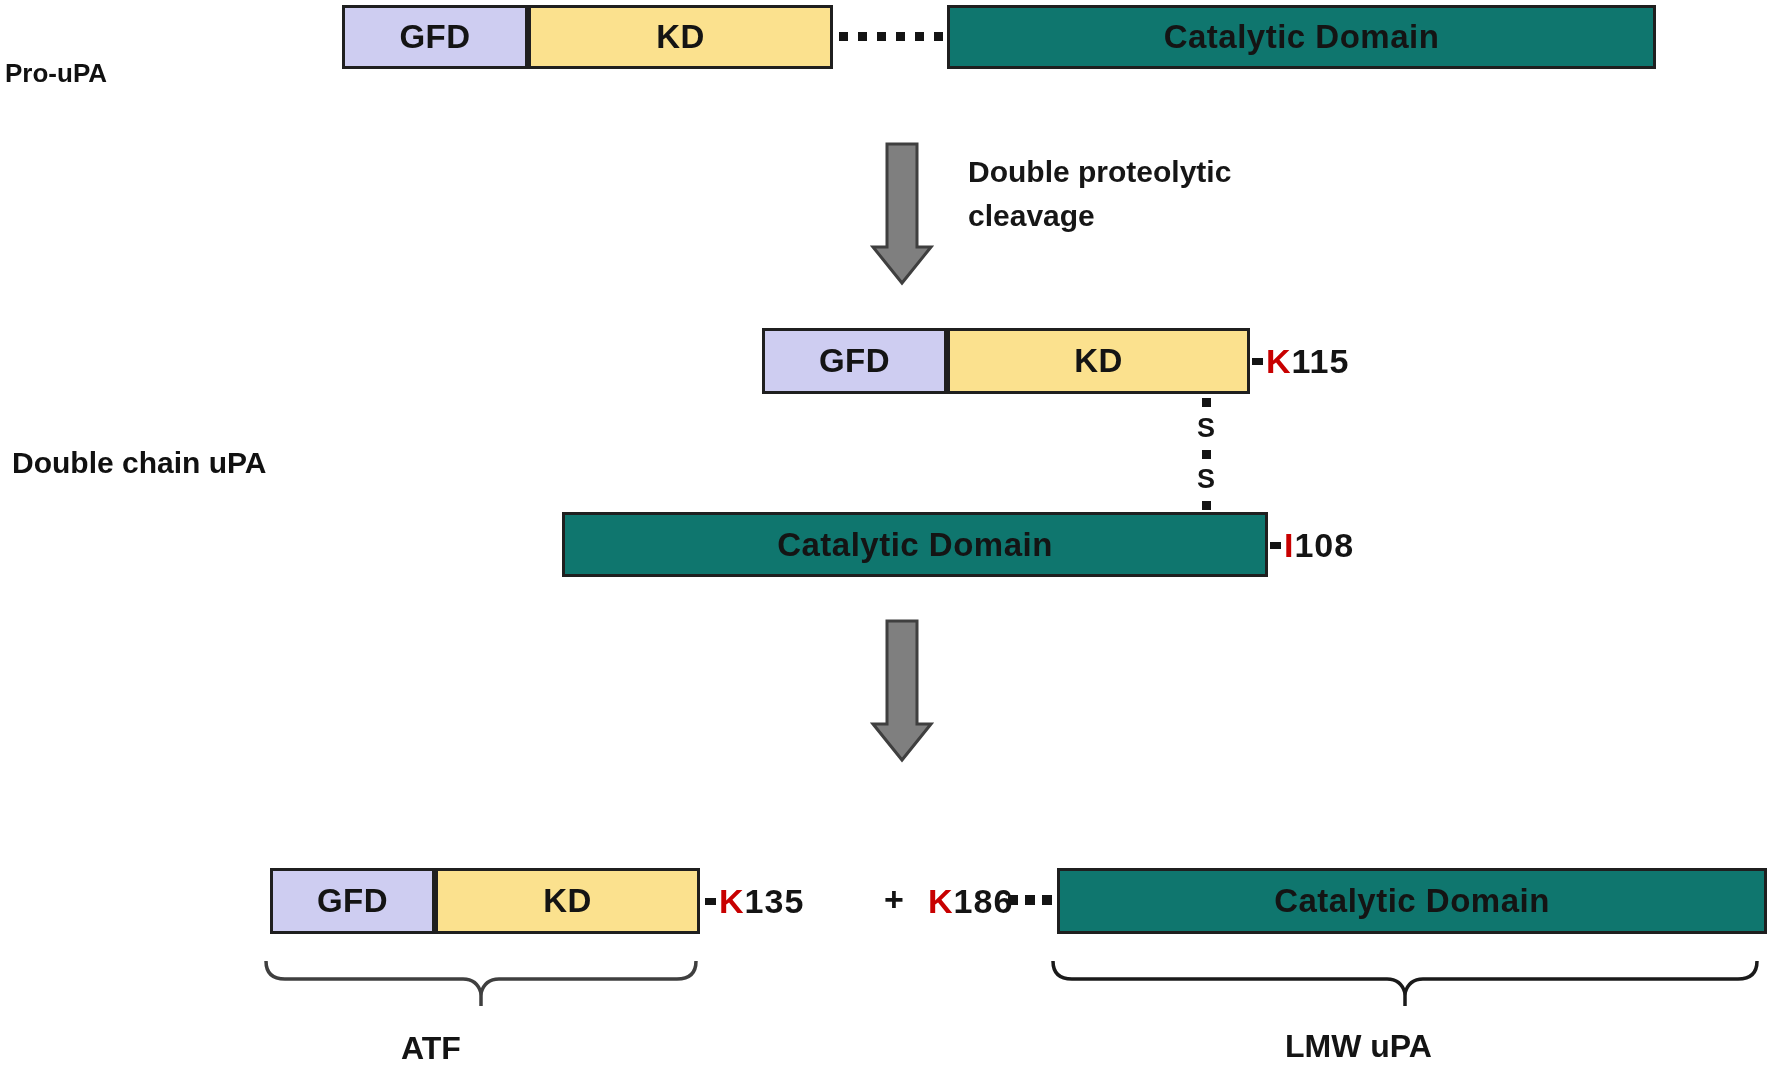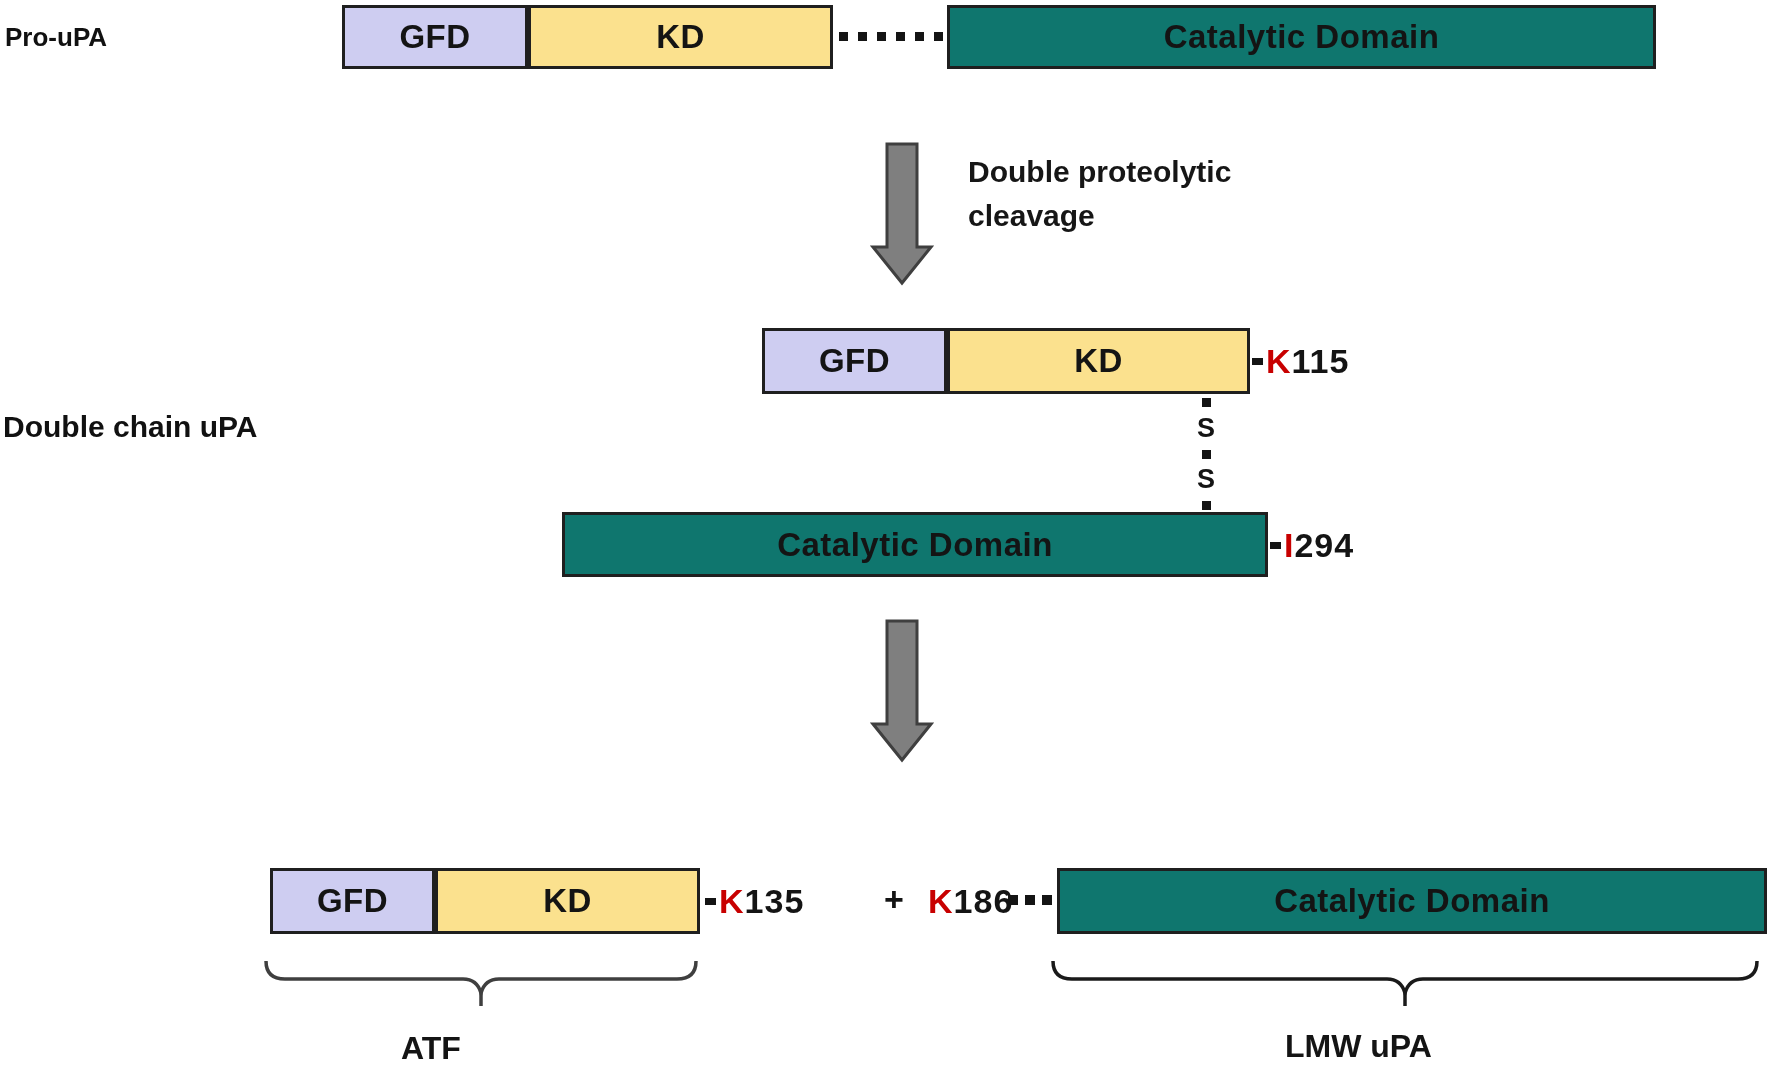--- a/index.html
+++ b/index.html
@@ -9,21 +9,21 @@
   }
   .abs{position:absolute;}
   .domain-box{
     position:absolute;display:flex;align-items:center;justify-content:center;
     border:3px solid #1f1f1f;box-sizing:border-box;
     font-weight:bold;font-size:33px;letter-spacing:.5px;
   }
   .gfd{background:#cecdf1;}
   .kd{background:#fbe18e;}
   .cat{background:#0f766e;}
-  .side-label{position:absolute;font-weight:bold;color:#111;}
+  .side-label{position:absolute;font-weight:bold;color:#111;margin-top:36px;}
   .arrow-text{
     position:absolute;font-weight:bold;font-size:30px;line-height:44px;color:#161616;
   }
   .dotline{
     position:absolute;height:9px;
     background:repeating-linear-gradient(90deg,#141414 0 9px,transparent 9px 19px);
   }
   .residue{
     position:absolute;font-weight:bold;font-size:34px;letter-spacing:1px;white-space:nowrap;color:#141414;
     display:flex;align-items:center;
@@ -58,21 +58,21 @@
   <div class="dotline" style="left:839px;top:32px;width:107px;"></div>
   <div class="domain-box cat" style="left:947px;top:5px;width:709px;height:64px;">
     <span>Catalytic Domain</span>
   </div>
 
   <svg class="abs" style="left:870px;top:141px;" width="64" height="146" viewBox="0 0 64 146">
     <polygon points="17,3 47,3 47,106 61,106 32,142 3,106 17,106" fill="#7f7f7f" stroke="#3f3f3f" stroke-width="3" stroke-linejoin="miter"></polygon>
   </svg>
   <div class="arrow-text" style="left:968px;top:150px;width:280px;">Double proteolytic cleavage</div>
 
-  <div class="side-label" style="left:3px;top:410px;font-size:30px;">Double chain uPA</div>
+  <div class="side-label" style="left:12px;top:410px;font-size:30px;">Double chain uPA</div>
 
   <div class="domain-box gfd" style="left:762px;top:328px;width:185px;height:66px;">
     <span>GFD</span>
   </div>
   <div class="domain-box kd" style="left:947px;top:328px;width:303px;height:66px;">
     <span>KD</span>
   </div>
 
   <div class="residue" style="left:1252px;top:342px;">
     <span class="mini-dash"></span>
@@ -87,21 +87,21 @@
     <div class="s-letter">S</div>
     <div class="sq"></div>
   </div>
 
   <div class="domain-box cat" style="left:562px;top:512px;width:706px;height:65px;">
     <span>Catalytic Domain</span>
   </div>
   <div class="residue" style="left:1270px;top:526px;">
     <span class="mini-dash"></span>
       <span class="red">I</span>
-      <span>294</span>
+      <span>108</span>
   </div>
 
   <svg class="abs" style="left:870px;top:618px;" width="64" height="146" viewBox="0 0 64 146">
     <polygon points="17,3 47,3 47,106 61,106 32,142 3,106 17,106" fill="#7f7f7f" stroke="#3f3f3f" stroke-width="3" stroke-linejoin="miter"></polygon>
   </svg>
 
   <div class="domain-box gfd" style="left:270px;top:868px;width:165px;height:66px;">
     <span>GFD</span>
   </div>
   <div class="domain-box kd" style="left:435px;top:868px;width:265px;height:66px;">

